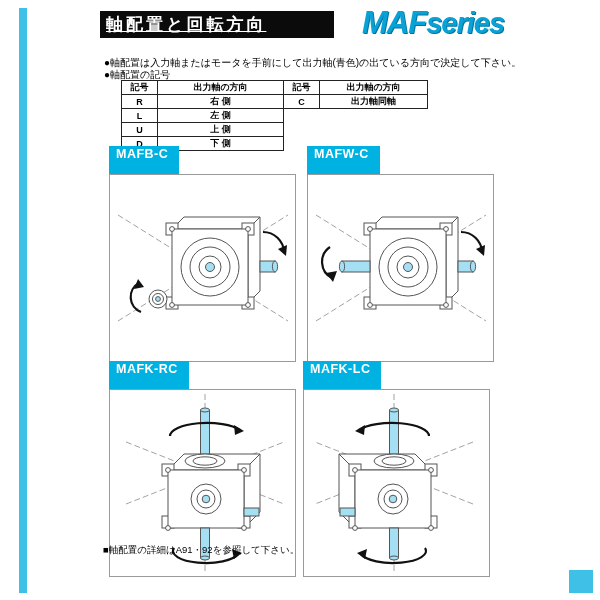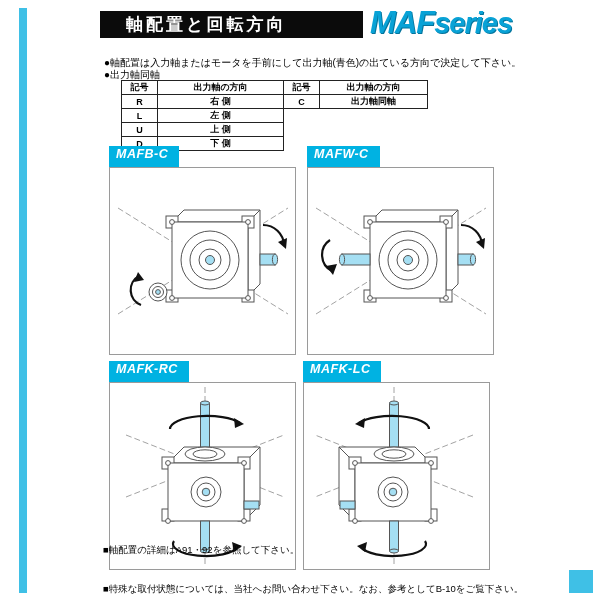--- a/index.html
+++ b/index.html
@@ -2,41 +2,41 @@
 <html><head>
 <meta charset="utf-8">
 <style>
   * { margin:0; padding:0; box-sizing:border-box; }
   body { background:#e9e9e9; font-family:"Liberation Sans", sans-serif; }
   .page { position:relative; width:600px; height:600px; background:#ffffff; overflow:hidden; margin:0 auto; }
 
   .strip { position:absolute; left:19px; top:8px; width:8px; height:585px; background:#3fc0e6; }
   .corner-tab { position:absolute; left:569px; top:570px; width:24px; height:23px; background:#3fc0e6; }
 
-  .header-bar { position:absolute; left:100px; top:11px; width:263px; height:27px; background:#0b0b0b;
-    color:#fff; font-weight:bold; font-size:17px; line-height:27px; padding-left:26px; letter-spacing:3px; white-space:nowrap; }
-  .logo { position:absolute; left:370px; top:5px; font-style:italic; color:#09a2d6; white-space:nowrap;
+  .header-bar { position:absolute; left:100px; top:11px; width:234px; height:27px; background:#0b0b0b;
+    color:#fff; font-weight:bold; font-size:17px; line-height:27px; padding-left:6px; letter-spacing:3px; white-space:nowrap;text-decoration:underline; }
+  .logo { position:absolute; left:362px; top:5px; font-style:italic; color:#09a2d6; white-space:nowrap;
     text-shadow:1px 1px 0 #04749c; }
   .logo .maf { font-size:31px; font-weight:900; letter-spacing:-1px; }
   .logo .series { font-size:29px; font-weight:700; letter-spacing:-1px; }
 
   .note { position:absolute; left:104px; font-size:10px; color:#000; white-space:nowrap; }
   .note1 { top:56px; } .note2 { top:68px; }
 
   table.sym { position:absolute; border-collapse:collapse; font-size:9px; color:#000; }
   table.sym th, table.sym td { border:1px solid #222; text-align:center; font-weight:bold; padding:0; height:11px; }
   .left-tbl { left:121px; top:80px; }
   .right-tbl { left:283px; top:80px; }
   .c-sym { width:36px; } .c-dir { width:126px; } .c-dir2 { width:108px; }
 
   .panel { position:absolute; width:187px; }
   .p1 { left:109px; top:144px; } .p2 { left:307px; top:144px; }
   .p3 { left:109px; top:359px; } .p4 { left:303px; top:359px; }
-  .panel-label { display:inline-block; background:#00b2e2; color:#fff; font-style:italic; font-weight:bold;
-    font-size:12.5px; line-height:16px; padding:0 11px 5px 7px; letter-spacing:.5px; }
+  .panel-label { display:inline-block; background:#00b2e2; color:#fff; font-weight:bold;
+    font-size:12.5px; line-height:16px; padding:0 11px 12px 7px; letter-spacing:.5px; }
   .panel-box { border:1px solid #9a9a9a; width:187px; height:188px; background:#fff; overflow:hidden; }
   .panel-box svg { display:block; }
   .mirror { transform:scaleX(-1); transform-origin:50% 50%; }
 
   .footer-note { position:absolute; left:103px; font-size:9.5px; color:#000; white-space:nowrap; }
   .f1 { top:544px; } .f2 { top:583px; }
 </style>
 </head>
 <body>
 
@@ -46,21 +46,21 @@
 
   <div class="header-bar">
     <span>軸配置と回転方向</span>
   </div>
 
   <div class="logo">
     <span class="maf">MAF</span><span class="series">series</span>
   </div>
 
   <div class="note note1">●軸配置は入力軸またはモータを手前にして出力軸(青色)の出ている方向で決定して下さい。</div>
-  <div class="note note2">●出力軸同軸</div>
+  <div class="note note2">●軸配置の記号</div>
 
   <table class="sym left-tbl">
     <tbody>
         <tr>
       <th class="c-sym">記号</th>
       <th class="c-dir">出力軸の方向</th>
     </tr>
     <tr>
       <td>R</td>
       <td>右 側</td>
@@ -280,17 +280,16 @@
           <polygon points="134,41 124,35 125,45" fill="#111"></polygon>
           <path d="M64,158 A33,12 0 0 0 128,164" fill="none" stroke="#111" stroke-width="2.2"></path>
           <polygon points="132,163 122,159 124,169" fill="#111"></polygon>
         </g>
       </svg>
       </div>
     </div>
   </div>
 
   <div class="footer-note f1">■軸配置の詳細はA91・92を参照して下さい。</div>
-  <div class="footer-note f2">■特殊な取付状態については、当社へお問い合わせ下さい。なお、参考としてB-10をご覧下さい。</div>
 
   <div class="corner-tab"></div>
 
 </div>
 
 </body></html>

